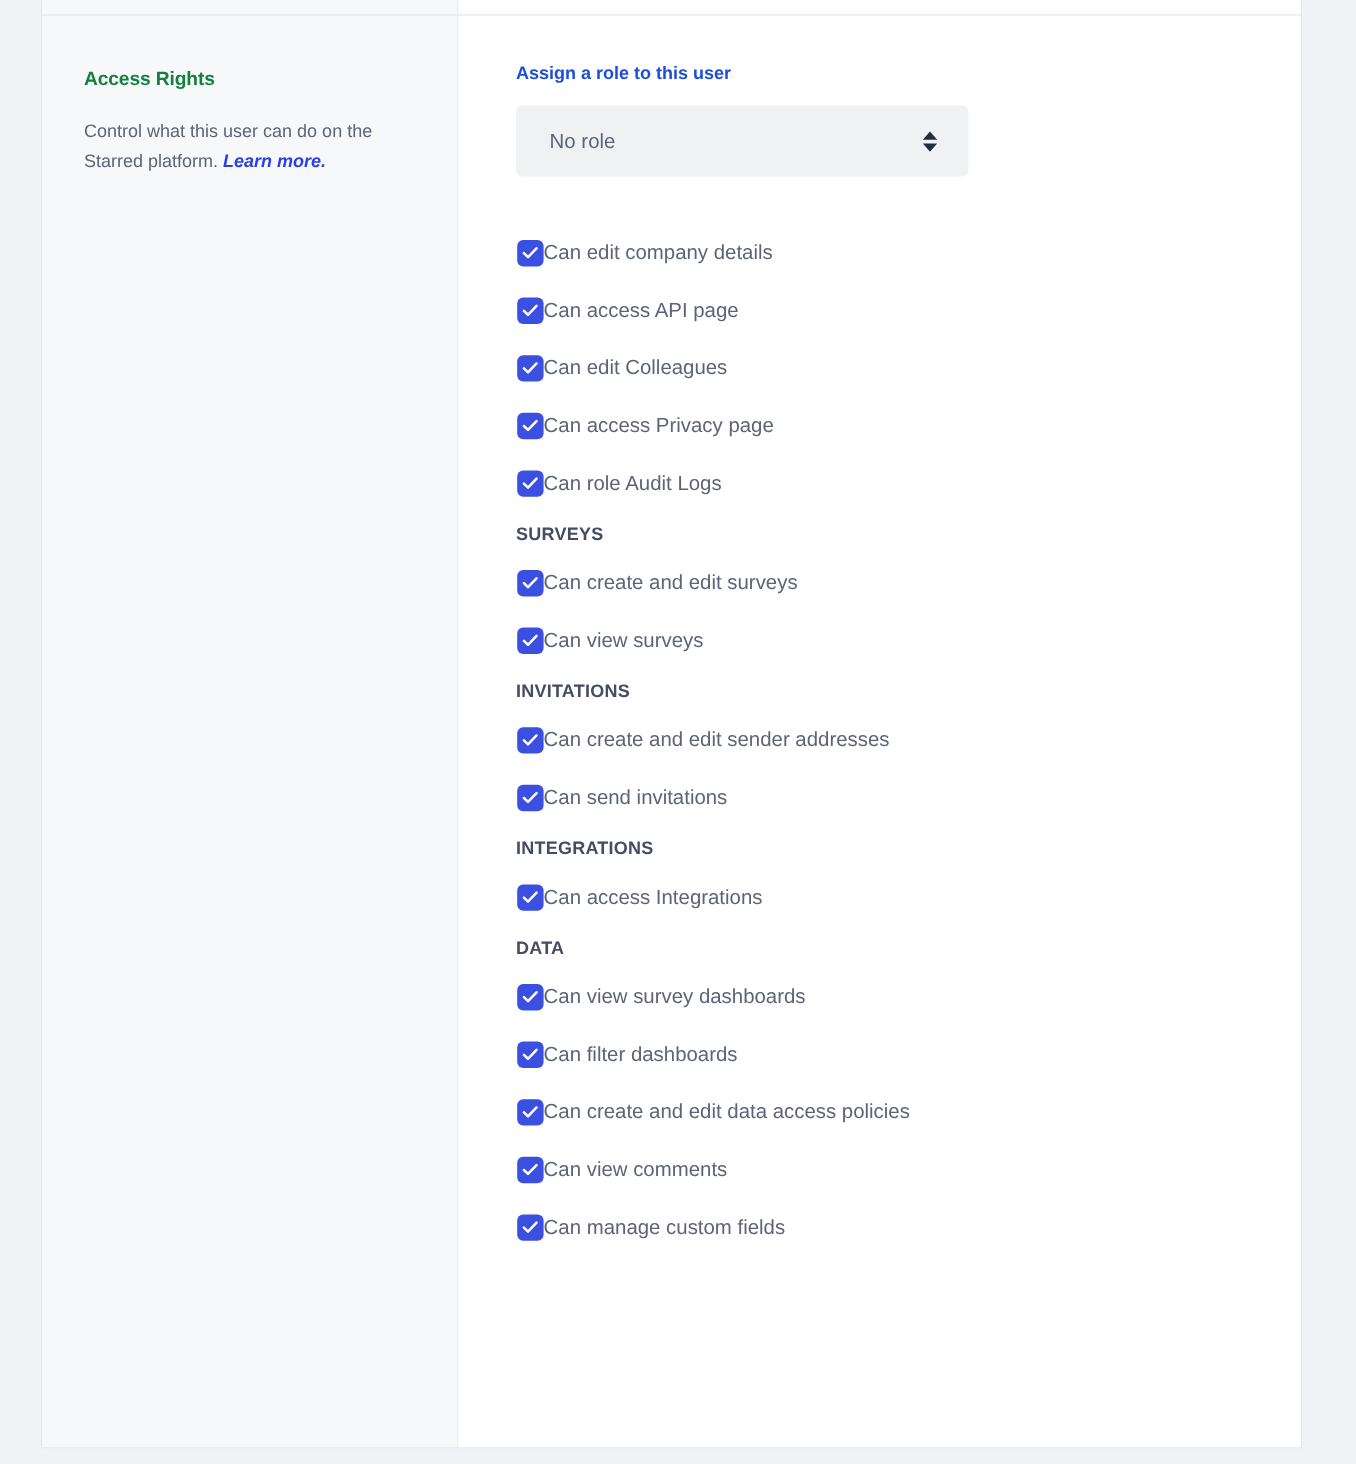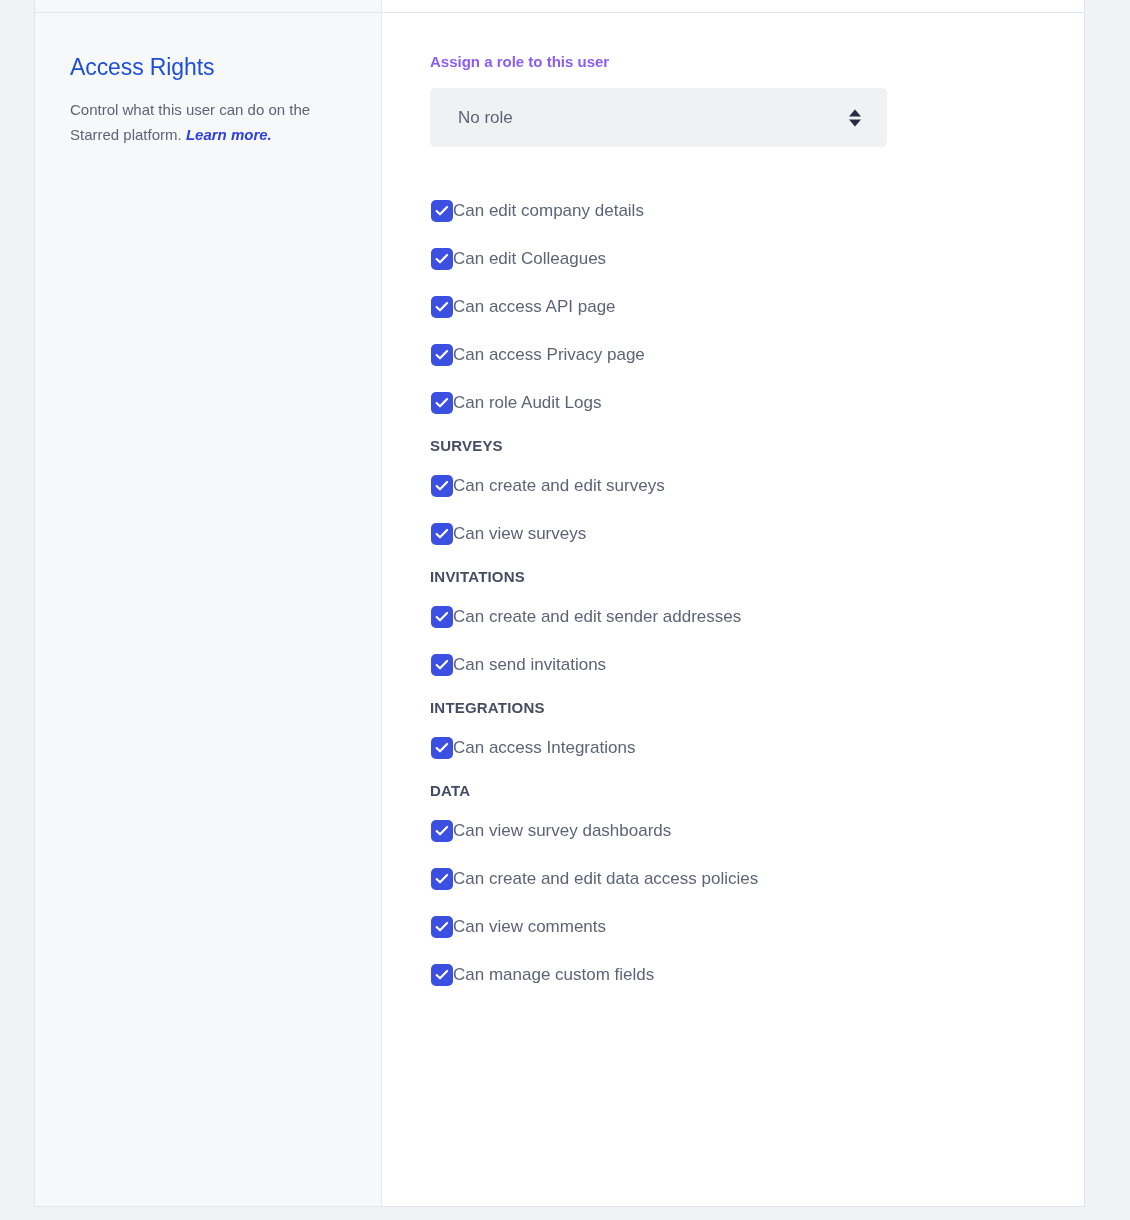--- a/index.html
+++ b/index.html
@@ -42,23 +42,23 @@
   
   .side {
     width: 347px;
     flex: 0 0 347px;
     background: #f7f8fa;
     border-right: 1px solid #e9eaf0;
     box-sizing: border-box;
     padding: 53px 34px 0 35px;
   }
   .side-title {
-    font-size: 23px;
-    font-weight: normal;
-    color: #1d4ed8;
+    font-size: 16px;
+    font-weight: bold;
+    color: #15803d;
     letter-spacing: -0.1px;
     margin: 0 0 15px 0;
     line-height: 30px;
   }
   .side-desc {
     font-size: 15px;
     line-height: 25px;
     color: #5d6477;
     margin: 0;
     max-width: 280px;
@@ -74,29 +74,29 @@
   
   .content {
     flex: 1 1 auto;
     background: #ffffff;
     padding: 53px 0 0 48px;
     box-sizing: border-box;
   }
   .field-label {
     font-size: 15px;
     font-weight: bold;
-    color: #8b5cf6;
+    color: #1d4ed8;
     margin: 0 0 16px 0;
     line-height: 20px;
   }
 
   
   .select {
     position: relative;
-    width: 457px;
+    width: 377px;
     height: 59px;
     background: #f0f1f3;
     border-radius: 5px;
     display: flex;
     align-items: center;
     cursor: pointer;
   }
   .select-value {
     font-size: 17px;
     color: #5d6477;
@@ -195,36 +195,36 @@
               </svg>
             </span>
             <span class="perm-label">Can edit company details</span>
           </div>
           <div class="perm-row">
             <span class="checkbox">
               <svg width="14" height="12" viewBox="0 0 14 12" fill="none" aria-hidden="true">
                 <path d="M1.6 6.0 L5.0 9.3 L12.1 1.9" stroke="#ffffff" stroke-width="2.1" stroke-linecap="round" stroke-linejoin="round"></path>
               </svg>
             </span>
+            <span class="perm-label">Can access API page</span>
+          </div>
+          <div class="perm-row">
+            <span class="checkbox">
+              <svg width="14" height="12" viewBox="0 0 14 12" fill="none" aria-hidden="true">
+                <path d="M1.6 6.0 L5.0 9.3 L12.1 1.9" stroke="#ffffff" stroke-width="2.1" stroke-linecap="round" stroke-linejoin="round"></path>
+              </svg>
+            </span>
             <span class="perm-label">Can edit Colleagues</span>
           </div>
           <div class="perm-row">
             <span class="checkbox">
               <svg width="14" height="12" viewBox="0 0 14 12" fill="none" aria-hidden="true">
                 <path d="M1.6 6.0 L5.0 9.3 L12.1 1.9" stroke="#ffffff" stroke-width="2.1" stroke-linecap="round" stroke-linejoin="round"></path>
               </svg>
             </span>
-            <span class="perm-label">Can access API page</span>
-          </div>
-          <div class="perm-row">
-            <span class="checkbox">
-              <svg width="14" height="12" viewBox="0 0 14 12" fill="none" aria-hidden="true">
-                <path d="M1.6 6.0 L5.0 9.3 L12.1 1.9" stroke="#ffffff" stroke-width="2.1" stroke-linecap="round" stroke-linejoin="round"></path>
-              </svg>
-            </span>
             <span class="perm-label">Can access Privacy page</span>
           </div>
           <div class="perm-row">
             <span class="checkbox">
               <svg width="14" height="12" viewBox="0 0 14 12" fill="none" aria-hidden="true">
                 <path d="M1.6 6.0 L5.0 9.3 L12.1 1.9" stroke="#ffffff" stroke-width="2.1" stroke-linecap="round" stroke-linejoin="round"></path>
               </svg>
             </span>
             <span class="perm-label">Can role Audit Logs</span>
           </div>
@@ -280,20 +280,28 @@
         </div>
         <div class="group">
           <div class="group-title">DATA</div>
           <div class="perm-row">
             <span class="checkbox">
               <svg width="14" height="12" viewBox="0 0 14 12" fill="none" aria-hidden="true">
                 <path d="M1.6 6.0 L5.0 9.3 L12.1 1.9" stroke="#ffffff" stroke-width="2.1" stroke-linecap="round" stroke-linejoin="round"></path>
               </svg>
             </span>
             <span class="perm-label">Can view survey dashboards</span>
+          </div>
+          <div class="perm-row">
+            <span class="checkbox">
+              <svg width="14" height="12" viewBox="0 0 14 12" fill="none" aria-hidden="true">
+                <path d="M1.6 6.0 L5.0 9.3 L12.1 1.9" stroke="#ffffff" stroke-width="2.1" stroke-linecap="round" stroke-linejoin="round"></path>
+              </svg>
+            </span>
+            <span class="perm-label">Can filter dashboards</span>
           </div>
           <div class="perm-row">
             <span class="checkbox">
               <svg width="14" height="12" viewBox="0 0 14 12" fill="none" aria-hidden="true">
                 <path d="M1.6 6.0 L5.0 9.3 L12.1 1.9" stroke="#ffffff" stroke-width="2.1" stroke-linecap="round" stroke-linejoin="round"></path>
               </svg>
             </span>
             <span class="perm-label">Can create and edit data access policies</span>
           </div>
           <div class="perm-row">

